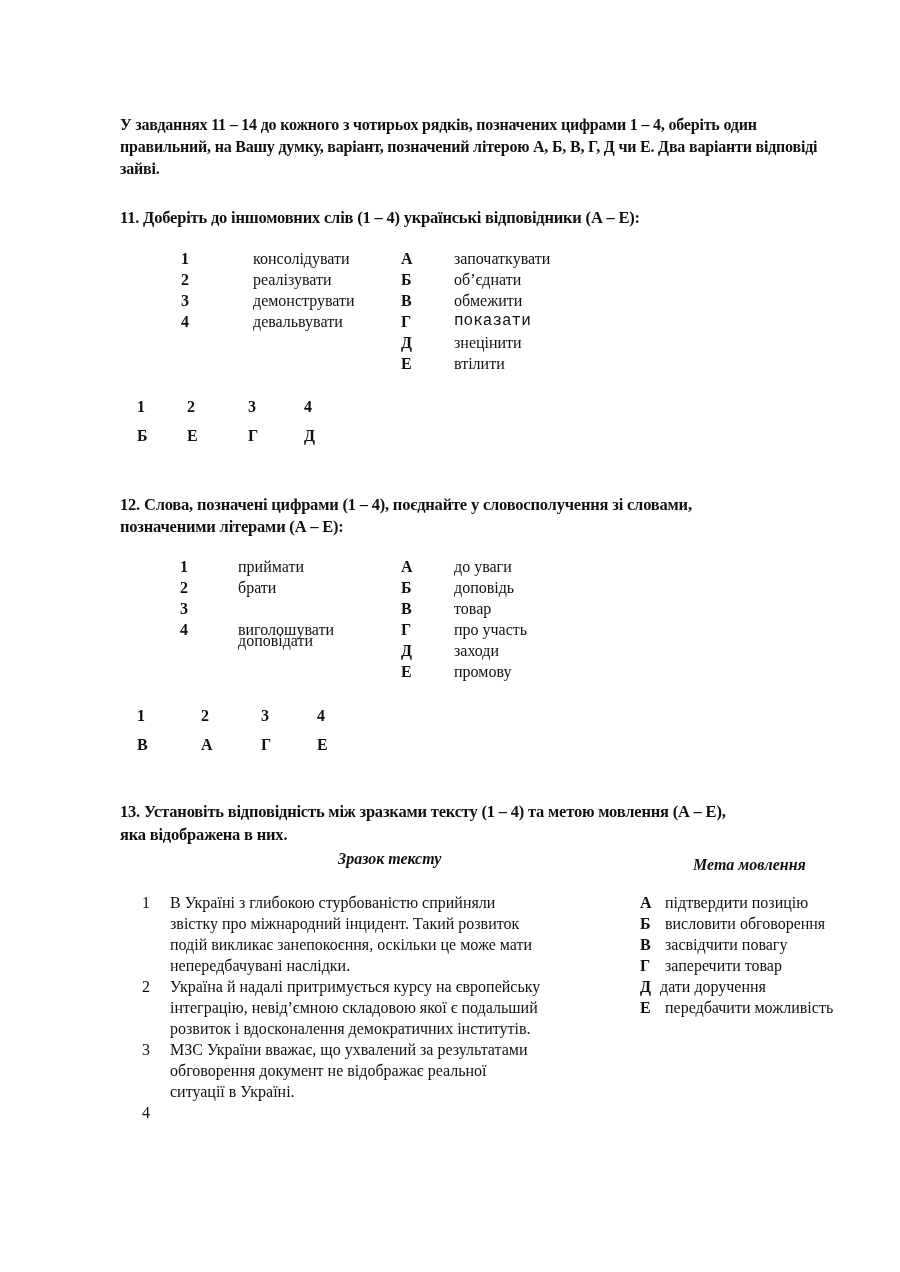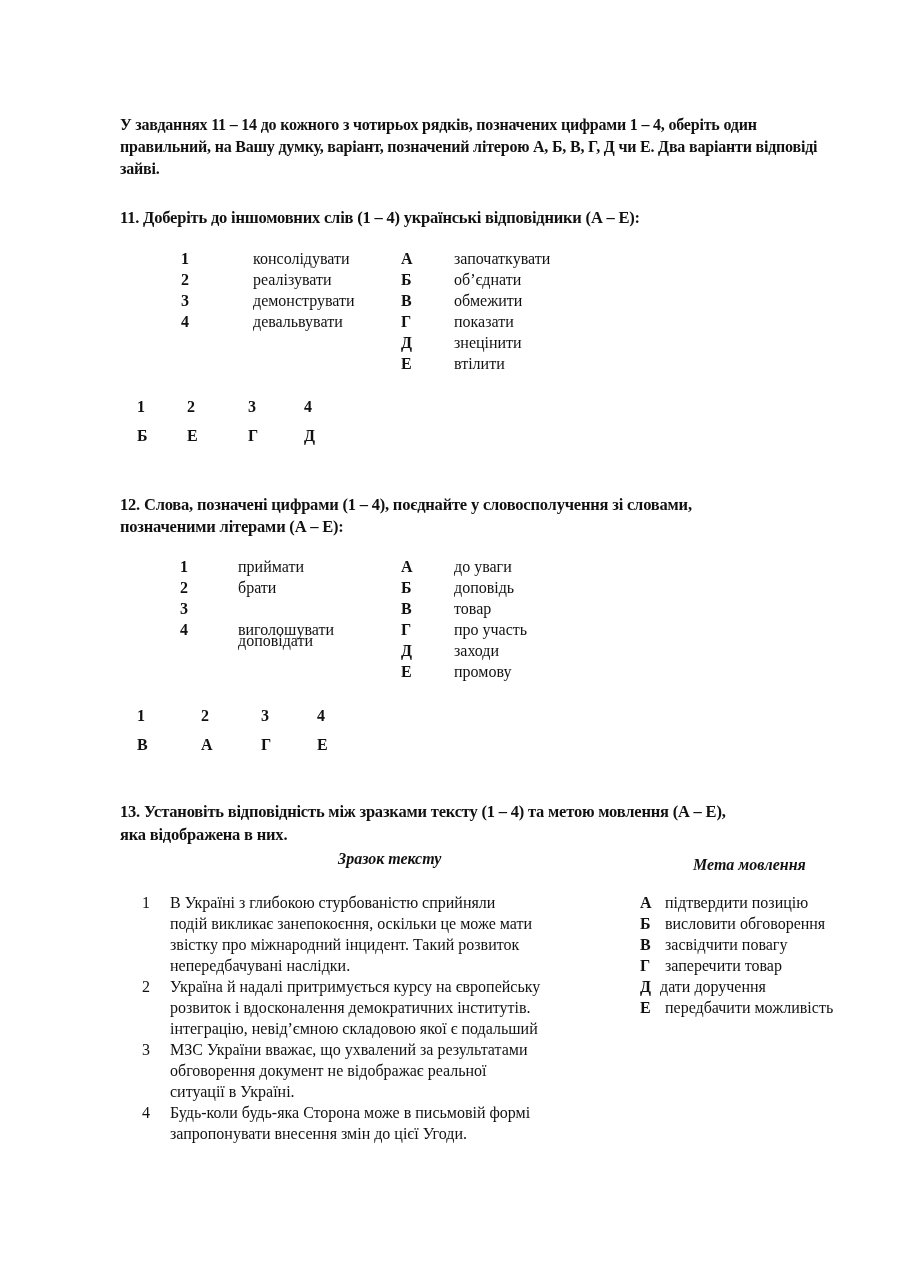--- a/index.html
+++ b/index.html
@@ -60,21 +60,21 @@
   <div class="row" style="position:relative;height:21px;">
     <span class="letter" style="position:absolute;left:0;">Б</span>
     <span style="position:absolute;left:53px;">об’єднати</span>
   </div>
   <div class="row" style="position:relative;height:21px;">
     <span class="letter" style="position:absolute;left:0;">В</span>
     <span style="position:absolute;left:53px;">обмежити</span>
   </div>
   <div class="row" style="position:relative;height:21px;">
     <span class="letter" style="position:absolute;left:0;">Г</span>
-    <span style="position:absolute;left:53px;">показати</span>
+    <span style="position:absolute;left:53px;font-family:Liberation Mono, monospace;">показати</span>
   </div>
   <div class="row" style="position:relative;height:21px;">
     <span class="letter" style="position:absolute;left:0;">Д</span>
     <span style="position:absolute;left:53px;">знецінити</span>
   </div>
   <div class="row" style="position:relative;height:21px;">
     <span class="letter" style="position:absolute;left:0;">Е</span>
     <span style="position:absolute;left:53px;">втілити</span>
   </div>
 </div>
@@ -154,47 +154,43 @@
 <div class="abs qtitle" style="left:120px; top:824px;">яка відображена в них.</div>
 
 <div class="abs colhead" style="left:338px; top:850px;">Зразок тексту</div>
 <div class="abs colhead" style="left:693px; top:856px;">Мета мовлення</div>
 
 <div class="abs" style="left:142px; top:892px; width:470px;">
   <div class="sample" style="position:relative;height:84px;">
     <span style="position:absolute;left:0;top:0;">1</span>
     <div style="position:absolute;left:28px;top:0;white-space:nowrap;">
       <div>В Україні з глибокою стурбованістю сприйняли</div>
+      <div>звістку про міжнародний інцидент. Такий розвиток</div>
       <div>подій викликає занепокоєння, оскільки це може мати</div>
-      <div>звістку про міжнародний інцидент. Такий розвиток</div>
       <div>непередбачувані наслідки.</div>
     </div>
   </div>
   <div class="sample" style="position:relative;height:63px;">
     <span style="position:absolute;left:0;top:0;">2</span>
     <div style="position:absolute;left:28px;top:0;white-space:nowrap;">
       <div>Україна й надалі притримується курсу на європейську</div>
+      <div>інтеграцію, невід’ємною складовою якої є подальший</div>
       <div>розвиток і вдосконалення демократичних інститутів.</div>
-      <div>інтеграцію, невід’ємною складовою якої є подальший</div>
     </div>
   </div>
   <div class="sample" style="position:relative;height:63px;">
     <span style="position:absolute;left:0;top:0;">3</span>
     <div style="position:absolute;left:28px;top:0;white-space:nowrap;">
       <div>МЗС України вважає, що ухвалений за результатами</div>
       <div>обговорення документ не відображає реальної</div>
       <div>ситуації в Україні.</div>
     </div>
   </div>
   <div class="sample" style="position:relative;height:42px;">
     <span style="position:absolute;left:0;top:0;">4</span>
-    <div style="position:absolute;left:28px;top:0;white-space:nowrap;">
-      <div>Будь-коли будь-яка Сторона може в письмовій формі</div>
-      <div>запропонувати внесення змін до цієї Угоди.</div>
-    </div>
   </div>
 </div>
 
 <div class="abs" style="left:640px; top:892px; width:240px;">
   <div class="goal" style="position:relative;height:21px;">
     <span class="letter" style="position:absolute;left:0;">А</span>
     <span style="position:absolute;left:25px;">підтвердити позицію</span>
   </div>
   <div class="goal" style="position:relative;height:21px;">
     <span class="letter" style="position:absolute;left:0;">Б</span>

